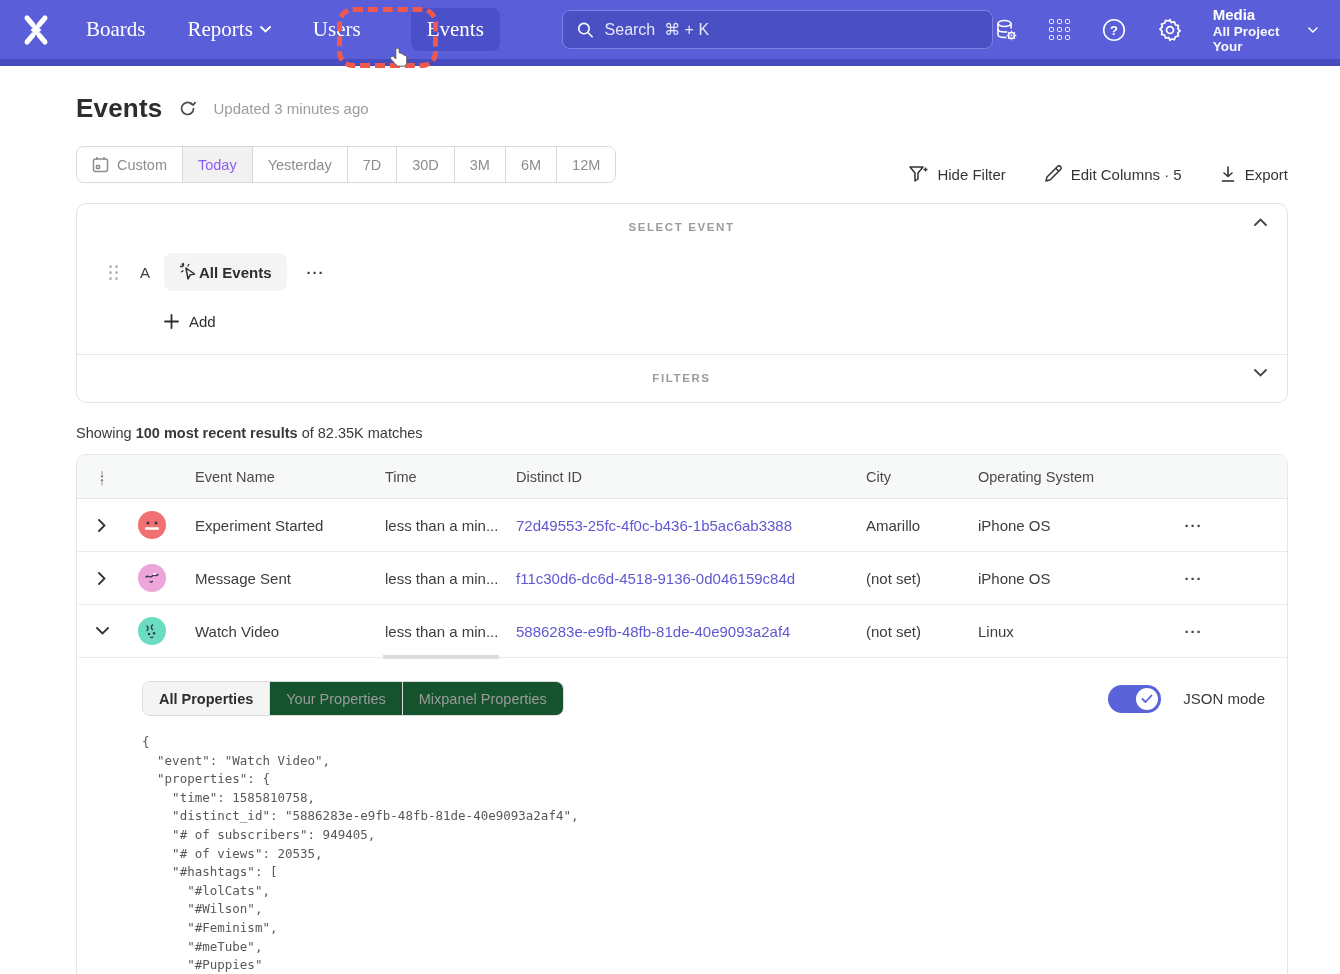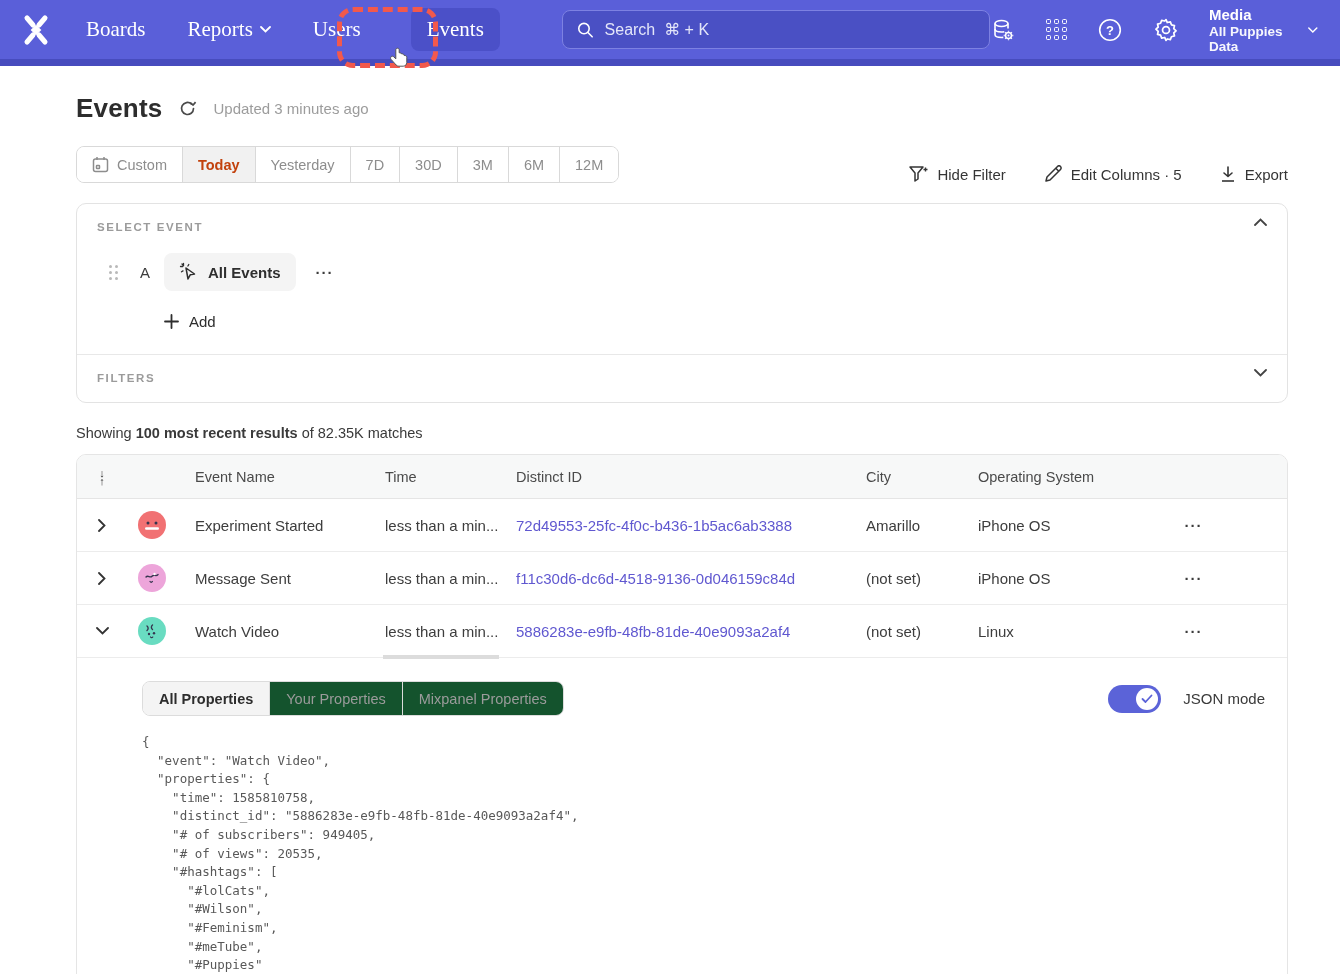--- a/index.html
+++ b/index.html
@@ -35,40 +35,40 @@
   .main { width:1212px; margin:0 64px 0 76px; }
   .title-row { display:flex; align-items:center; margin-top:27px; gap:16px; }
   .page-title { font-size:26px; font-weight:700; color:#2d2d2d; letter-spacing:.2px; }
   .updated { color:#9c9c9c; font-size:15px; }
 
   .controls-row { display:flex; align-items:flex-end; margin-top:22px; }
   .segmented { display:inline-flex; border:1px solid #d9d9d9; border-radius:8px; overflow:hidden; height:37px; }
   .seg-btn { display:flex; align-items:center; gap:8px; padding:0 15px; font-size:14.5px; color:#8d8d8d;
     border-right:1px solid #d9d9d9; background:#fff; cursor:pointer; white-space:nowrap; }
   .seg-btn:last-child { border-right:none; }
-  .seg-btn.active { background:#f1f1f1; color:#c2410c; font-weight:700; }
+  .seg-btn.active { background:#f1f1f1; color:#8b5cf6; font-weight:400; }
   .controls-right { margin-left:auto; display:flex; align-items:center; gap:38px; }
   .tool-btn { display:flex; align-items:center; gap:9px; font-size:15px; color:#353535; font-weight:500; cursor:pointer; white-space:nowrap; }
   .search-events { width:226px; height:38px; background:#f4f4f4; border-radius:8px; display:flex;
     align-items:center; padding:0 13px; gap:10px; margin-left:-6px; }
   .search-events input { background:transparent; border:none; outline:none; font-size:15px; width:100%;
     color:#444; font-family:inherit; }
   .search-events input::placeholder { color:#9d9d9d; }
 
   
-  .query-card { margin-top:20px; border:1px solid #e3e3e3; border-radius:10px; }
+  .query-card { margin-top:20px; border:1px solid #e3e3e3; border-radius:10px;text-align:center; }
   .qc-section { padding:17px 21px 22px 20px; position:relative; }
   .qc-label { font-size:11.5px; font-weight:700; letter-spacing:1.6px; color:#9b9b9b; }
   .qc-chevron { position:absolute; right:20px; top:14px; cursor:pointer; }
   .event-row { display:flex; align-items:center; margin-top:20px; gap:14px; }
   .drag-handle { display:grid; grid-template-columns:repeat(2,3px); grid-template-rows:repeat(3,3px);
     gap:3px; margin-left:12px; cursor:grab; }
   .drag-handle span { width:3px; height:3px; border-radius:50%; background:#b9b9b9; }
   .event-letter { font-size:15px; font-weight:500; color:#3c3c3c; margin-left:8px; }
-  .event-chip { display:flex; align-items:center; gap:9px; background:#f4f4f4; border-radius:8px;
+  .event-chip { display:flex; align-items:center; background:#f4f4f4; border-radius:8px;
     padding:9px 15px; font-size:15px; font-weight:700; color:#2e2e2e; cursor:pointer; }
   .ellipsis-btn { font-size:15px; font-weight:700; letter-spacing:1px; color:#3c3c3c; cursor:pointer; padding:4px 6px; }
   .add-btn { display:flex; align-items:center; gap:10px; margin:22px 16px 2px 67px; font-size:15px;
     font-weight:500; color:#2e2e2e; cursor:pointer; width:fit-content; }
   .qc-divider { border-top:1px solid #e8e8e8; }
   .filters-section { padding:17px 21px 18px 20px; position:relative; }
 
   .results-line { margin-top:22px; font-size:14.5px; color:#3a3a3a; }
   .results-line b { font-weight:700; }
 
@@ -173,21 +173,21 @@
     </div>
     <div class="nav-icon">
       <svg width="26" height="26" viewBox="0 0 24 24" fill="none" stroke="#fff" stroke-width="1.6">
         <circle cx="12" cy="12" r="3.2"></circle>
         <path d="M12 2.5l1.2 2.6 2.8-.6 1 2.7 2.8.7-.6 2.8 2.1 2-2.1 2 .6 2.8-2.8.7-1 2.7-2.8-.6L12 21.5l-1.2-2.6-2.8.6-1-2.7-2.8-.7.6-2.8-2.1-2 2.1-2-.6-2.8 2.8-.7 1-2.7 2.8.6z" stroke-linejoin="round"></path>
       </svg>
     </div>
     <div class="project-switcher">
       <div>
         <div class="project-name">Media</div>
-        <div class="project-scope">All Puppies Data</div>
+        <div class="project-scope">All Project Your</div>
       </div>
       <svg width="12" height="8" viewBox="0 0 12 8">
           <path d="M1 1.5L6 6.5l5-5" fill="none" stroke="#fff" stroke-width="1.8" stroke-linecap="round"></path>
         </svg>
     </div>
   </div>
 
   <div class="annotation-box"></div>
   <div class="annotation-cursor">
     <svg width="22" height="24" viewBox="0 0 22 24">

